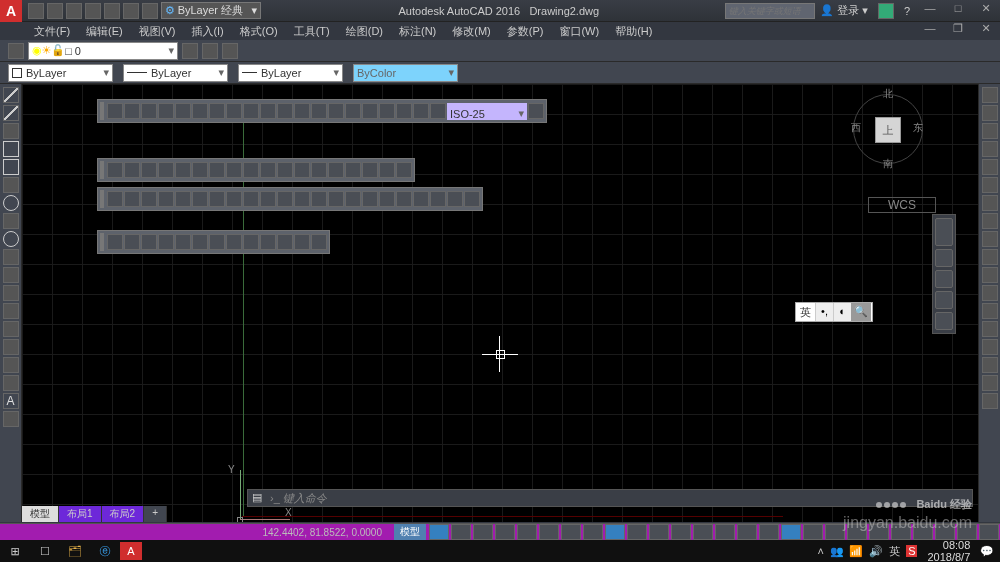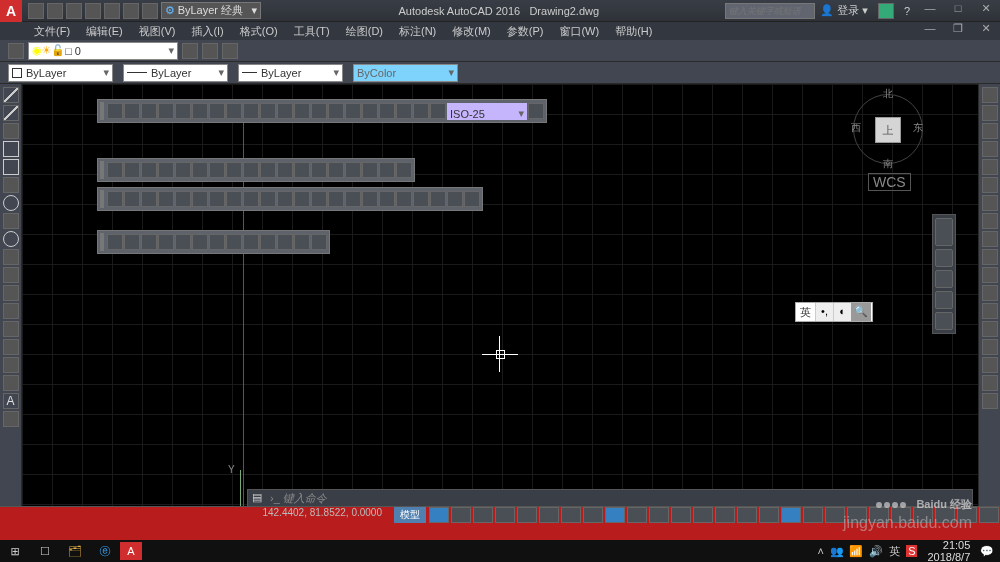--- a/index.html
+++ b/index.html
@@ -44,34 +44,34 @@
 .float-tb .handle{width:4px;height:18px;background:#777;margin-right:2px}
 .ft-ico{width:16px;height:16px;background:#4a4e55;border:1px solid #666}
 .ft-sel{width:80px;height:17px;background:#c4b5fd;color:#333;padding:0 3px;font-size:10px;display:flex;align-items:flex-end}
 .viewcube{position:absolute;right:55px;top:5px;width:70px;height:90px}
 .vc-ring{position:absolute;left:0;top:5px;width:70px;height:70px;border:1px solid #444;border-radius:50%}
 .vc-top{position:absolute;left:22px;top:28px;width:26px;height:26px;background:#d5d5d5;border:1px solid #999;text-align:center;line-height:24px;color:#555;font-size:11px}
 .vc-n{position:absolute;left:30px;top:-2px;color:#888;font-size:10px}
 .vc-s{position:absolute;left:30px;top:68px;color:#888;font-size:10px}
 .vc-e{position:absolute;left:60px;top:32px;color:#888;font-size:10px}
 .vc-w{position:absolute;left:-2px;top:32px;color:#888;font-size:10px}
-.wcs{position:absolute;left:15px;top:84px;color:#888;font-size:14px;border:1px solid #555;padding:0 4px}
+.wcs{position:absolute;left:15px;top:108px;color:#888;font-size:12px;border:1px solid #555;padding:0 19px}
 .navbar{position:absolute;right:22px;top:130px;width:24px;background:#3a3e46;display:flex;flex-direction:column;gap:3px;padding:3px;align-items:center;border:1px solid #555}
 .nav-ico{width:18px;height:18px;background:#4a4e55;border:1px solid #666;border-radius:2px}
 .right-tb{width:22px;background:#414650;display:flex;flex-direction:column;gap:2px;padding-top:3px;align-items:center;border-left:1px solid #2a2a2a}
 .ime{position:absolute;right:105px;top:218px;width:78px;height:20px;background:#fff;display:flex;align-items:center;border:1px solid #aaa}
 .ime-txt{padding:0 4px;color:#333;font-size:11px}
 .ime-ico{width:18px;height:18px;background:#eee;border-left:1px solid #ccc;text-align:center;line-height:17px}
 .ime-srch{width:20px;height:18px;background:#999;text-align:center;line-height:17px;color:#fff}
 .cmd-line{position:absolute;bottom:15px;left:225px;right:5px;height:18px;background:#3a3e46;display:flex;align-items:center;padding:0 4px;color:#888;border:1px solid #555}
 .cmd-ico{width:14px;height:14px;margin-right:4px;color:#ccc}
 .tabs{position:absolute;bottom:0;left:0;height:16px;display:flex;background:#414650}
 .tab{padding:1px 8px;background:#6d28d9;border-right:1px solid #333;color:#ccc;font-size:10px}
 .tab.active{background:#ddd;color:#333}
-.status{position:absolute;bottom:22px;left:0;right:0;height:34px;background:#b91c1c;display:flex;color:#bbb;border-top:1px solid #555}
+.status{position:absolute;bottom:22px;left:0;right:0;height:17px;background:#a21caf;display:flex;align-items:center;color:#bbb;border-top:1px solid #555}
 .coords{margin-left:auto;padding:0 10px;font-size:10px;color:#bbb}
 .st-btn{width:20px;height:16px;background:#4a4e55;border:1px solid #666;margin:0 1px}
 .st-btn.on{background:#3580c0}
 .model-btn{padding:0 6px;background:#5080b0;color:#fff;font-size:10px;height:16px;display:flex;align-items:center;margin:0 2px}
 .taskbar{position:absolute;bottom:0;left:0;right:0;height:22px;background:#101010;display:flex;align-items:center}
 .task-ico{width:30px;height:22px;display:flex;align-items:center;justify-content:center;color:#ccc}
 .tray{margin-left:auto;display:flex;align-items:center;gap:6px;padding-right:6px;color:#ccc;font-size:9px}
 .clock{text-align:right;line-height:1.1;font-size:9px;color:#ddd;padding:0 4px}
 .watermark{position:absolute;right:28px;bottom:48px;color:rgba(230,230,230,.65);font-size:22px;font-weight:bold;pointer-events:none}
 .watermark2{position:absolute;right:28px;bottom:30px;color:rgba(200,200,200,.5);font-size:16px;pointer-events:none}
@@ -403,18 +403,18 @@
   <div class="task-ico" style="color:#3a9de8">ⓔ</div>
   <div class="task-ico" style="background:#d02e2e;width:22px;height:18px;color:#fff">A</div>
   <div class="tray">
     <span>˄</span>
     <span>👥</span>
     <span>📶</span>
     <span>🔊</span>
     <span>英</span>
     <span style="background:#d33;padding:0 2px;color:#fff">S</span>
     <div class="clock">
-      <div>21:05</div>
+      <div>08:08</div>
         <div>2018/8/7</div>
     </div>
     <span>💬</span>
   </div>
 </div>
 
 </body></html>

